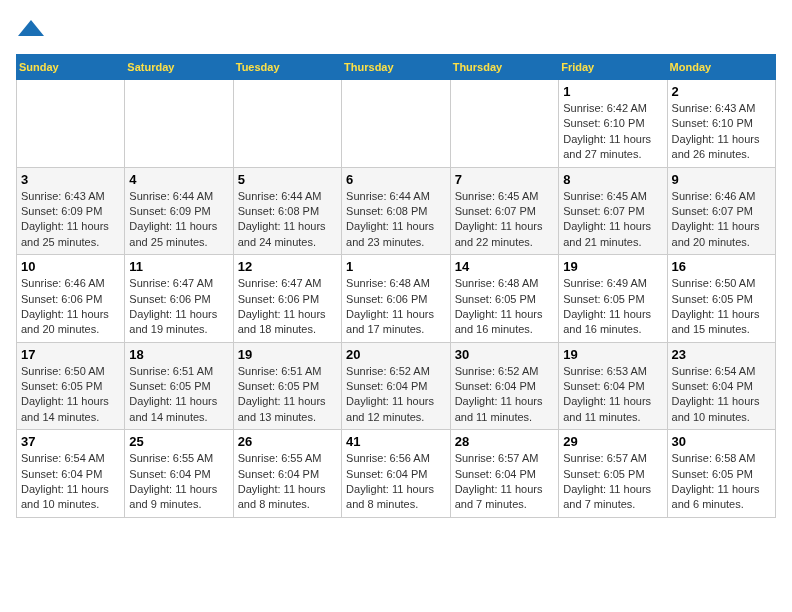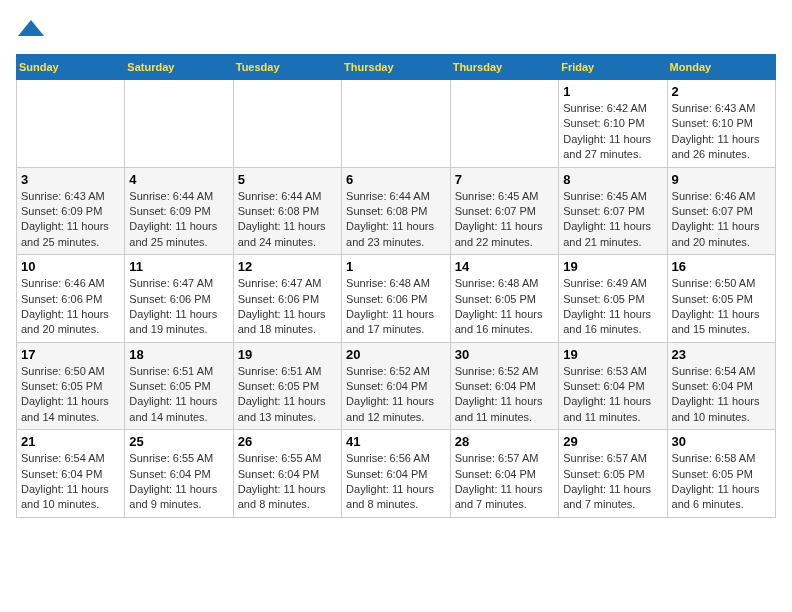--- a/index.html
+++ b/index.html
@@ -259,21 +259,21 @@
         </td>
         <td>
           <div class="day-num">23</div>
           <div class="day-info" style="white-space: pre-line;">Sunrise: 6:54 AM
 Sunset: 6:04 PM
 Daylight: 11 hours and 10 minutes.</div>
         </td>
       </tr>
       <tr>
         <td>
-          <div class="day-num">21</div>
+          <div class="day-num">37</div>
           <div class="day-info" style="white-space: pre-line;">Sunrise: 6:54 AM
 Sunset: 6:04 PM
 Daylight: 11 hours and 10 minutes.</div>
         </td>
         <td>
           <div class="day-num">25</div>
           <div class="day-info" style="white-space: pre-line;">Sunrise: 6:55 AM
 Sunset: 6:04 PM
 Daylight: 11 hours and 9 minutes.</div>
         </td>

